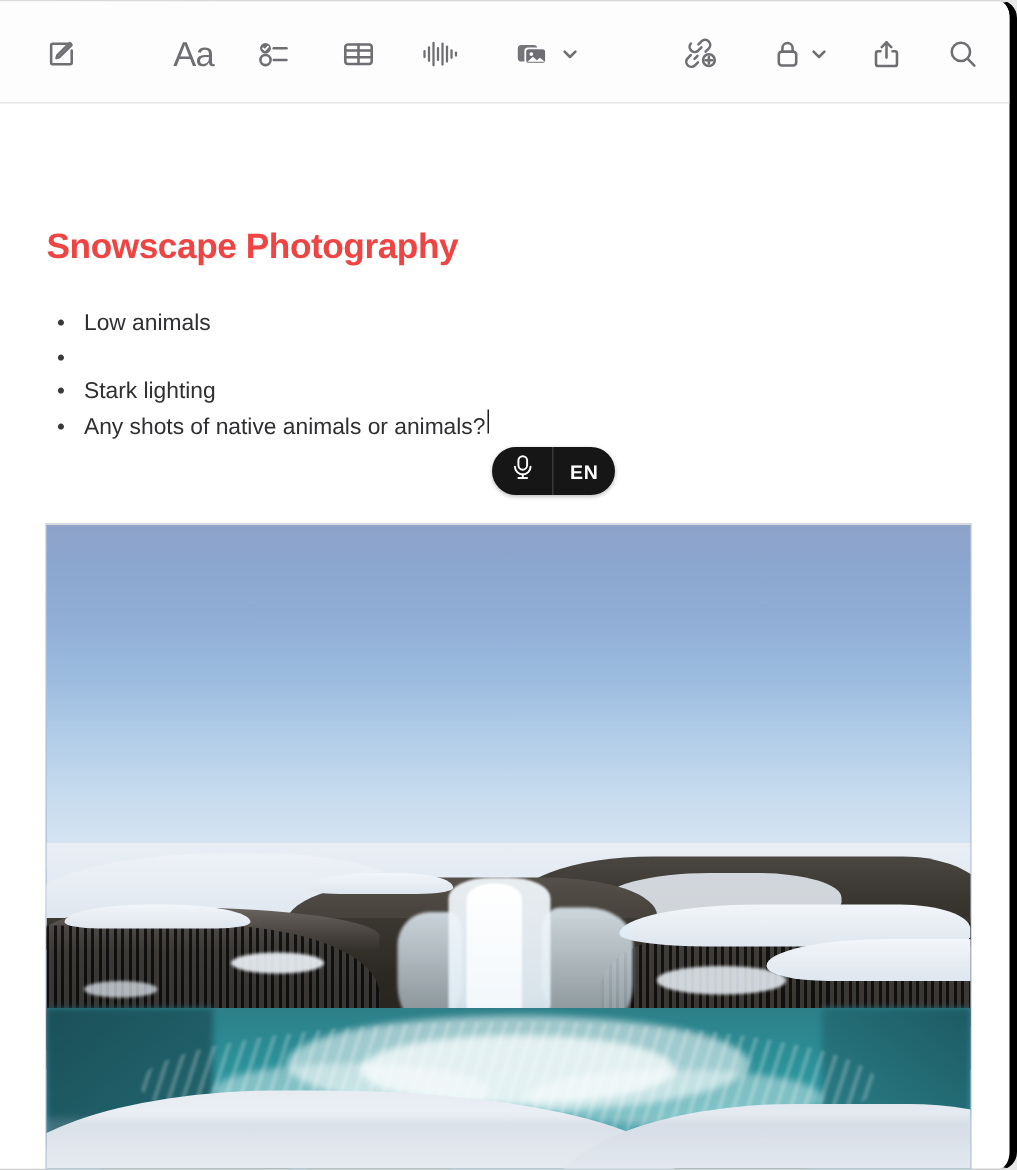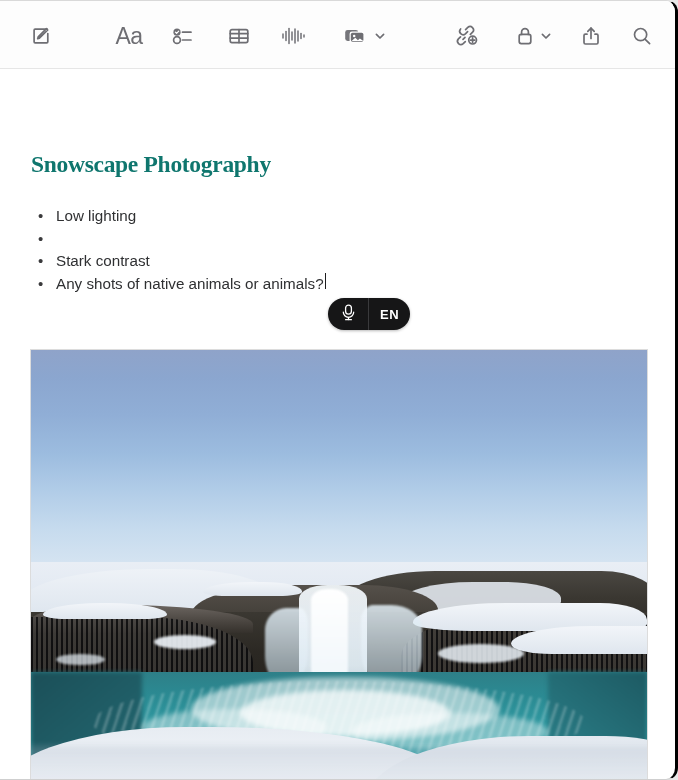--- a/index.html
+++ b/index.html
@@ -10,21 +10,21 @@
     overflow: hidden;
   }
   #window {
     position: absolute;
     left: 0; top: 0;
     width: 678px; height: 780px;
     background: #ffffff;
     border-top-right-radius: 12px;
     border-bottom-right-radius: 12px;
     border-top: 1px solid #d9d9d9;
-    border-right: 3px solid #000000;
+    border-right: 5px solid #000000;
     border-bottom: 1px solid #cfcfcf;
     overflow: hidden;
   }
   
   #toolbar {
     position: relative;
     height: 68px;
     width: 100%;
     border-bottom: 1px solid #e6e6e6;
     background: #fdfdfd;
@@ -49,23 +49,22 @@
     letter-spacing: -0.5px;
     line-height: 1;
   }
   
   #doc { position: relative; padding: 0; }
   #title {
     position: absolute;
     left: 31px; top: 82px;
     font-size: 23.5px;
     font-weight: bold;
-    color: #0f766e;
+    color: #ef4444;
     letter-spacing: -0.3px;
-    font-family: Liberation Serif, serif;
   }
   #bullets {
     position: absolute;
     left: 38px; top: 136px;
     width: 560px;
   }
   .bullet-row {
     display: flex;
     align-items: baseline;
     height: 22.6px;
@@ -434,28 +433,28 @@
     </div>
   </div>
 
   <div id="doc">
 
     <div id="title">Snowscape Photography</div>
 
     <div id="bullets">
       <div class="bullet-row">
         <span class="bullet-dot">•</span>
-        <span class="bullet-text">Low lighting</span>
+        <span class="bullet-text">Low animals</span>
       </div>
       <div class="bullet-row">
         <span class="bullet-dot">•</span>
       </div>
       <div class="bullet-row">
         <span class="bullet-dot">•</span>
-        <span class="bullet-text">Stark contrast</span>
+        <span class="bullet-text">Stark lighting</span>
       </div>
       <div class="bullet-row">
         <span class="bullet-dot">•</span>
         <span class="bullet-text">Any shots of native animals or animals?</span>
         <span class="caret"></span>
       </div>
     </div>
 
     <div id="dictation">
       <div id="dict-mic">

